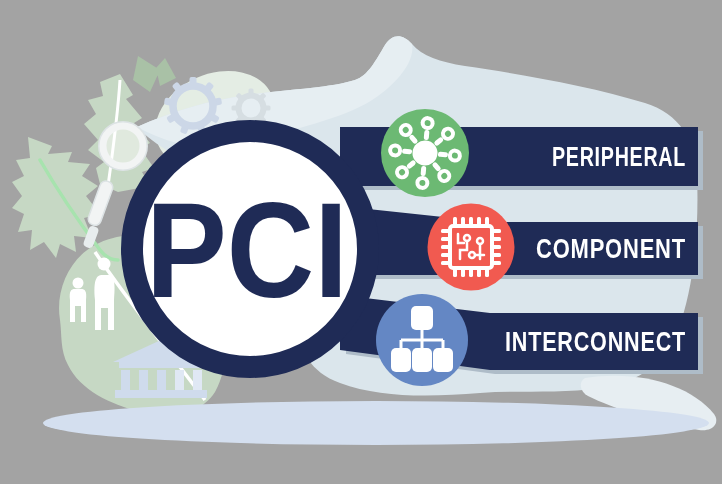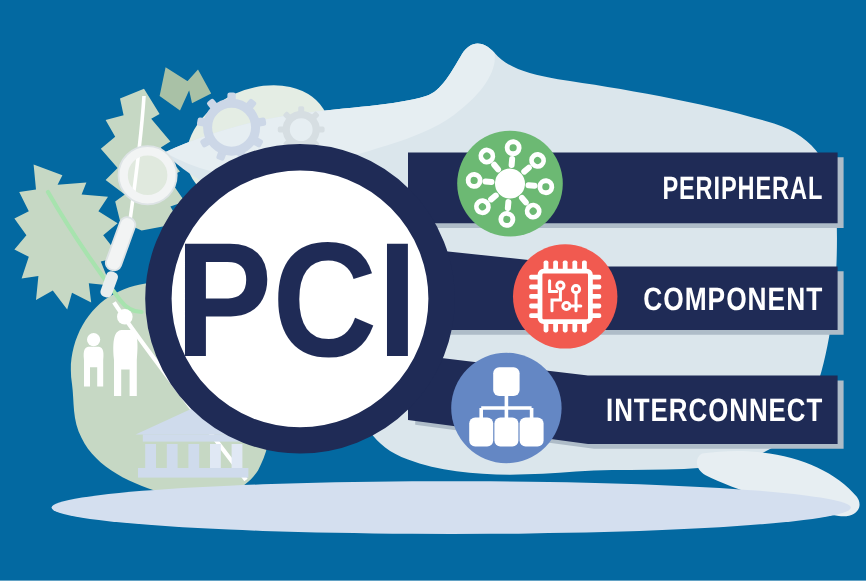--- a/index.html
+++ b/index.html
@@ -1,16 +1,16 @@
 <!DOCTYPE html>
 <html><head>
 <meta charset="utf-8">
 <style>
   html,body{margin:0;padding:0;background:#ffffff;}
-  .stage{position:relative;width:722px;height:484px;background:#0369a1;overflow:hidden;}
+  .stage{position:relative;width:722px;height:484px;background:#a3a3a3;overflow:hidden;}
   svg{display:block;}
   text{font-family:"Liberation Sans",sans-serif;}
   .bar-label{font-size:27px;font-weight:700;letter-spacing:1px;}
   .acronym{font-size:136px;font-weight:700;}
 </style>
 </head>
 <body>
 
 <div class="stage">
 <svg width="722" height="484" viewBox="0 0 722 484">

